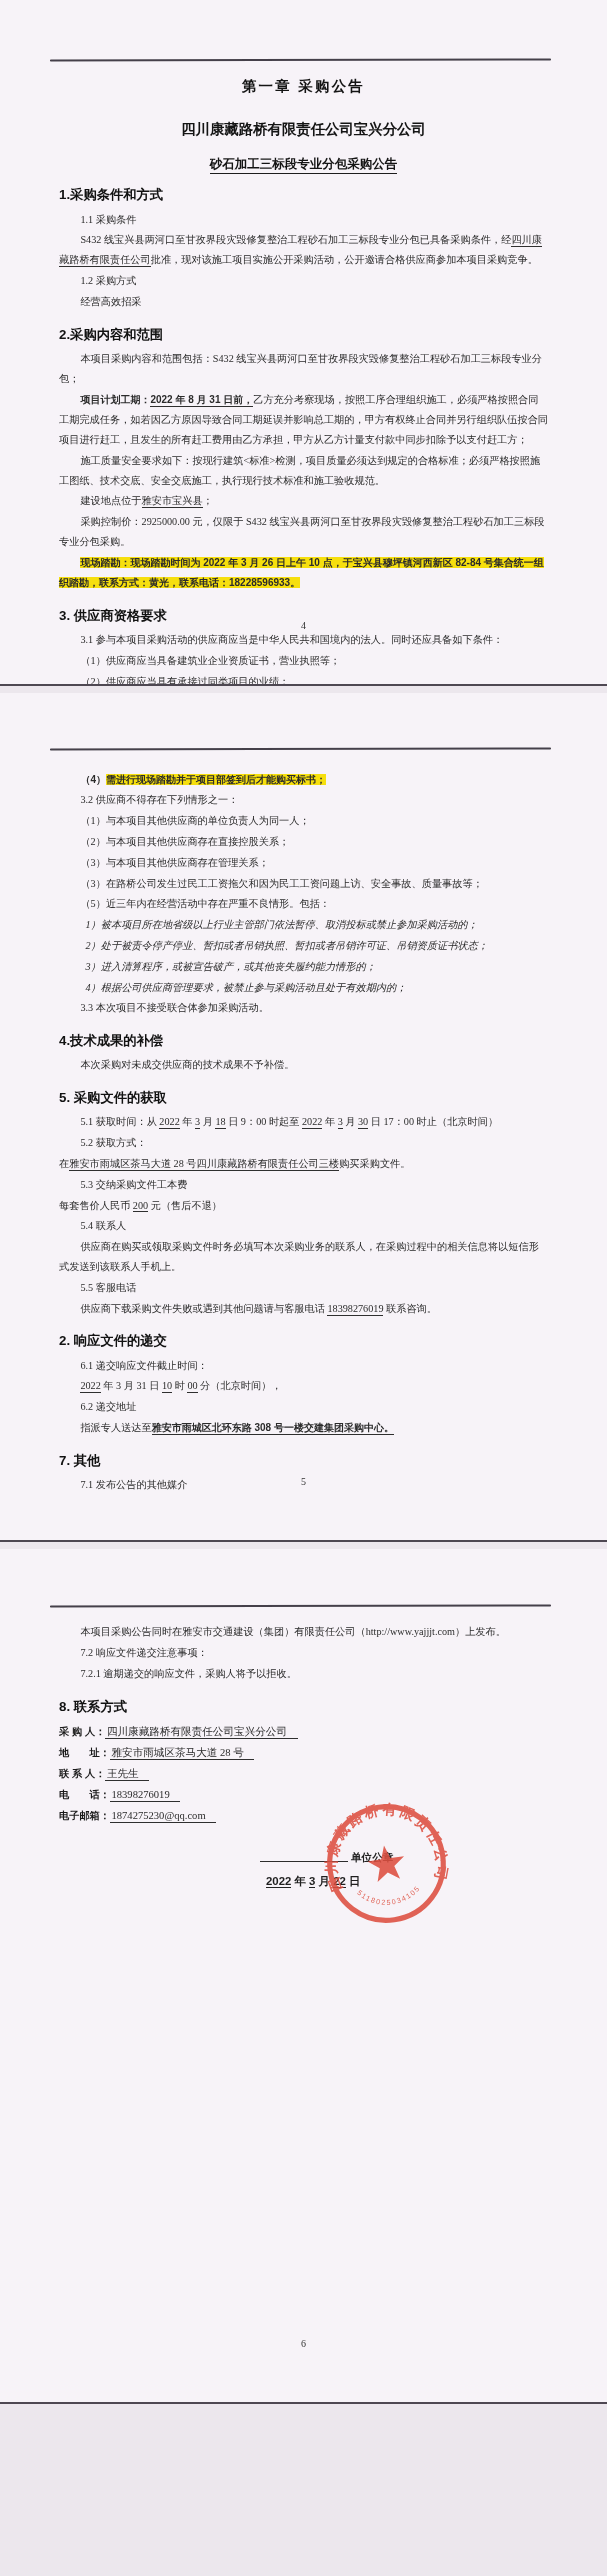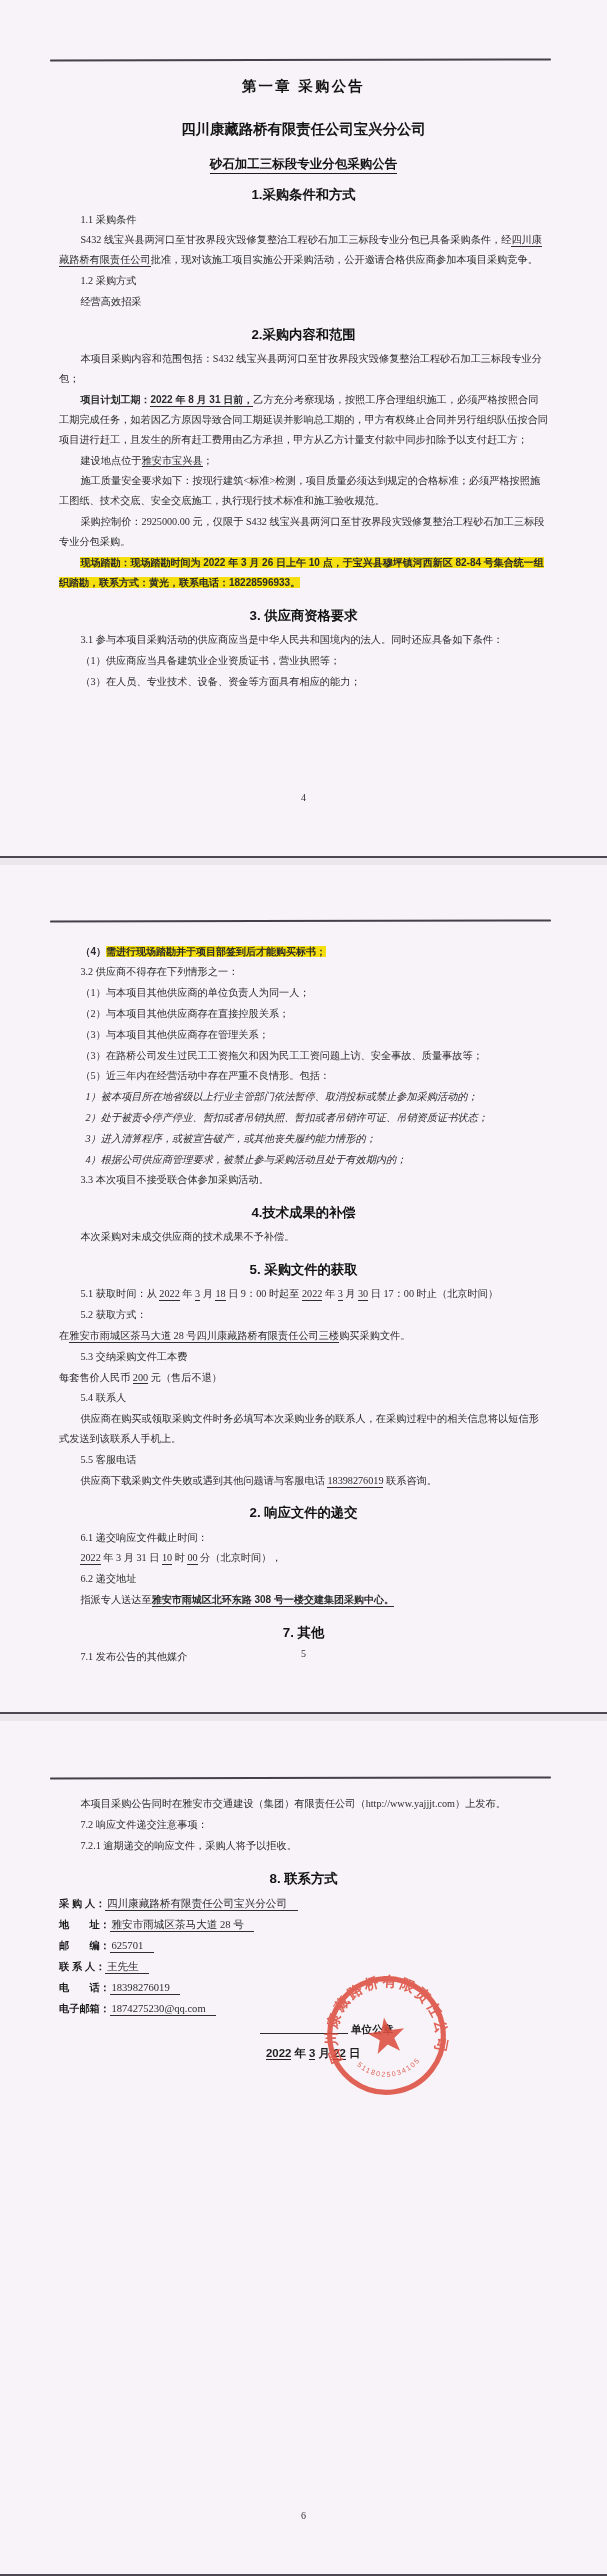--- a/index.html
+++ b/index.html
@@ -18,41 +18,41 @@
     background:#ece7ed;
   }
   .page{
     position:relative;
     background:#f7f3f8;
     box-sizing:border-box;
     padding:0 59px;
     border-bottom:2.3px solid #4e4852;
     overflow:hidden;
   }
-  .page-1{height:858px;}
+  .page-1{height:686px;}
   .page-2{height:849px;}
   .page-3{height:855px;}
   .topline{
     position:absolute;
     left:50px;
     right:56px;
     height:1.5px;
     background:#45404a;
     border-radius:0.8px;
     transform:rotate(-0.12deg);
   }
   .page-1 .topline{top:59px;}
   .page-2 .topline{top:55px;}
   .page-3 .topline{top:56px;}
   .content{position:relative;}
   .page-1 .content{padding-top:77px;}
   .page-2 .content{padding-top:76px;}
   .page-3 .content{padding-top:73px;}
 
-  .hei{font-family:"Liberation Sans","DejaVu Sans",sans-serif;text-align:center;}
+  .hei{font-family:"Liberation Sans","DejaVu Sans",sans-serif;}
 
   .t-chapter{
     text-align:center;font-weight:700;font-size:14.4px;letter-spacing:2.3px;color:#141414;
   }
   .t-company{
     margin-top:24px;text-align:center;font-weight:700;font-size:14.4px;color:#141414;
   }
   .t-sub{
     margin-top:16.7px;text-align:center;font-weight:700;font-size:12.5px;color:#141414;
   }
@@ -115,28 +115,29 @@
 
       <div class="h1 hei">1.采购条件和方式</div>
       <div class="ln ml2">1.1 采购条件</div>
       <p class="ln ind"><span>S432 线宝兴县两河口至甘孜界段灾毁修复整治工程砂石加工三标段专业分包已具备采购条件，经</span><span class="u">四川康藏路桥有限责任公司</span><span>批准，现对该施工项目实施公开采购活动，公开邀请合格供应商参加本项目采购竞争。</span></p>
       <div class="ln ml2">1.2 采购方式</div>
       <div class="ln ml2">经营高效招采</div>
 
       <div class="h1 hei">2.采购内容和范围</div>
       <p class="ln ind">本项目采购内容和范围包括：S432 线宝兴县两河口至甘孜界段灾毁修复整治工程砂石加工三标段专业分包；</p>
       <p class="ln ind"><span class="b">项目计划工期：</span><span class="u b">2022 年 8 月 31 日前，</span><span>乙方充分考察现场，按照工序合理组织施工，必须严格按照合同工期完成任务，如若因乙方原因导致合同工期延误并影响总工期的，甲方有权终止合同并另行组织队伍按合同项目进行赶工，且发生的所有赶工费用由乙方承担，甲方从乙方计量支付款中同步扣除予以支付赶工方；</span></p>
+      <p class="ln ind">施工质量安全要求如下：按现行建筑&lt;标准&gt;检测，项目质量必须达到规定的合格标准；必须严格按照施工图纸、技术交底、安全交底施工，执行现行技术标准和施工验收规范。</p>
       <p class="ln ind"><span>建设地点位于</span><span class="u">雅安市宝兴县</span><span>；</span></p>
-      <p class="ln ind">施工质量安全要求如下：按现行建筑&lt;标准&gt;检测，项目质量必须达到规定的合格标准；必须严格按照施工图纸、技术交底、安全交底施工，执行现行技术标准和施工验收规范。</p>
       <p class="ln ind">采购控制价：2925000.00 元，仅限于 S432 线宝兴县两河口至甘孜界段灾毁修复整治工程砂石加工三标段专业分包采购。</p>
       <p class="ln ind"><span class="b hl">现场踏勘：现场踏勘时间为 2022 年 3 月 26 日上午 10 点，于宝兴县穆坪镇河西新区 82-84 号集</span><span class="b hl">合统一组织踏勘，联系方式：黄光，联系电话：18228596933。</span></p>
 
       <div class="h1 hei">3. 供应商资格要求</div>
       <p class="ln ind">3.1 参与本项目采购活动的供应商应当是中华人民共和国境内的法人。同时还应具备如下条件：</p>
       <div class="ln ml2">（1）供应商应当具备建筑业企业资质证书，营业执照等；</div>
+      <div class="ln ml2">（2）供应商应当具有承接过同类项目的业绩；</div>
       <div class="ln ml2">（3）在人员、专业技术、设备、资金等方面具有相应的能力；</div>
     </div>
     <div class="pagenum">4</div>
   </div>
 
   <div class="page page-2">
     <div class="topline"></div>
     <div class="content">
       <div class="ln ml2"><span class="b">（4）</span><span class="b hl">需进行现场踏勘并于项目部签到后才能购买标书；</span></div>
       <div class="ln ml2">3.2 供应商不得存在下列情形之一：</div>
@@ -186,23 +187,20 @@
 
       <div class="h1 hei">8. 联系方式</div>
 
       <div class="contact-row ml2">
         <span class="c-label">采 购 人：</span><span class="c-value">四川康藏路桥有限责任公司宝兴分公司</span>
       </div>
       <div class="contact-row ml2">
         <span class="c-label">地　　址：</span><span class="c-value">雅安市雨城区茶马大道 28 号</span>
       </div>
       <div class="contact-row ml2">
-        <span class="c-label">邮　　编：</span><span class="c-value">625701</span>
-      </div>
-      <div class="contact-row ml2">
         <span class="c-label">联 系 人：</span><span class="c-value">王先生</span>
       </div>
       <div class="contact-row ml2">
         <span class="c-label">电　　话：</span><span class="c-value">18398276019</span>
       </div>
       <div class="contact-row ml2">
         <span class="c-label">电子邮箱：</span><span class="c-value">1874275230@qq.com</span>
       </div>
     </div>
 

